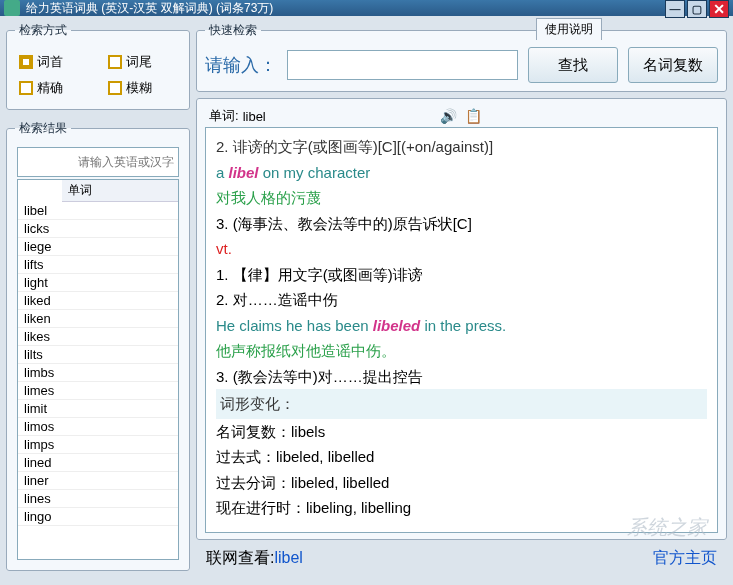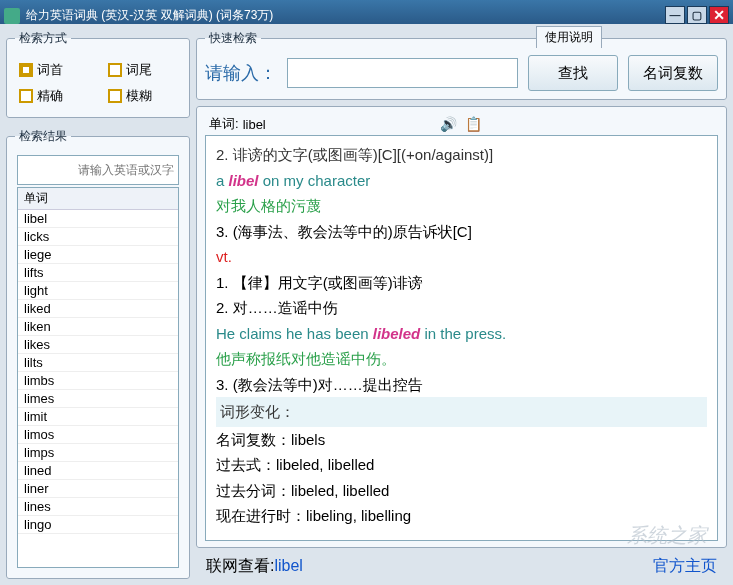--- a/index.html
+++ b/index.html
@@ -1,17 +1,17 @@
 <!DOCTYPE html>
 <html><head>
 <meta charset="utf-8">
 <style>
 * { box-sizing: border-box; margin: 0; padding: 0; font-family: "Microsoft YaHei", SimSun, Arial, sans-serif; }
 body { background: #dce4ec; width: 733px; height: 585px; overflow: hidden; }
-.titlebar { background: linear-gradient(#3a76a8, #2a5a88); height: 24px; display: flex; align-items: flex-end; padding: 0 4px; color: #fff; font-size: 12px; }
+.titlebar { background: linear-gradient(#3a76a8, #2a5a88); height: 16px; display: flex; align-items: flex-start; padding: 0 4px; color: #fff; font-size: 12px; }
 .titlebar .app-icon { width: 16px; height: 16px; background: #4a8; margin-right: 6px; border-radius: 2px; }
 .titlebar .title { flex: 1; }
 .winbtns { display: flex; gap: 2px; }
 .winbtn { width: 20px; height: 18px; display: flex; align-items: center; justify-content: center; border: 1px solid #1a3a5a; font-size: 11px; font-weight: bold; cursor: pointer; }
 .winbtn.min { background: #c8d8e8; color: #234; }
 .winbtn.max { background: #c8d8e8; color: #234; }
 .winbtn.close { background: #d23; color: #fff; font-size: 14px; }
 .container { display: flex; padding: 6px; gap: 6px; height: calc(585px - 24px); }
 .left-col { width: 184px; display: flex; flex-direction: column; gap: 10px; }
 .right-col { flex: 1; display: flex; flex-direction: column; gap: 6px; position: relative; }
@@ -27,21 +27,21 @@
 .quick-search { padding: 8px; }
 .qs-row { display: flex; align-items: center; gap: 10px; }
 .qs-label { font-size: 18px; color: #2a6aa8; }
 .qs-input { flex: 1; height: 30px; border: 1px solid #8ab; padding: 0 6px; font-size: 14px; }
 .qs-btn { width: 90px; height: 36px; border: 1px solid #8ab; background: linear-gradient(#f8fafc, #dce8f0); border-radius: 3px; font-size: 15px; cursor: pointer; }
 .instruction-tab { position: absolute; top: -4px; left: 340px; font-size: 12px; border: 1px solid #9ab; border-bottom: none; padding: 2px 8px; background: #f4f8fc; }
 .results { flex: 1; display: flex; flex-direction: row; min-height: 0; }
 .results-body { flex:1; display:flex; flex-direction:column; min-height:0; padding:4px 2px; }
 .results-input { width: 100%; height: 30px; border: 1px solid #8ab; font-size: 12px; padding: 0 4px; margin-bottom: 2px; text-align: right; }
 .word-list-wrap { flex: 1; border: 1px solid #8ab; background: #fff; overflow-y: scroll; min-height: 0; }
-.word-list-header { background: #eef2f8; border-bottom: 1px solid #ccd; font-size: 12px; padding: 2px 6px; }
+.word-list-header { background: #eef2f8; border-bottom: 1px solid #ccd; font-size: 12px; padding: 2px 6px; margin-left: 44px; }
 .word-list { list-style: none; }
 .word-list li { font-size: 13px; padding: 1px 6px; border-bottom: 1px solid #eee; cursor: pointer; }
 .def-area { flex:1; display:flex; flex-direction:column; min-height:0; }
 .def-header { display: flex; align-items: center; font-size: 13px; padding: 2px 4px; position: relative; }
 .def-header .wlabel { margin-right: 4px; }
 .def-header .wval { flex: 1; }
 .def-icons { position: absolute; left: 50%; transform: translateX(-50%); display: flex; gap: 8px; }
 .def-icons span { cursor: pointer; font-size: 14px; color: #2a6aa8; }
 .def-content { flex:1; border:1px solid #8ab; background:#fff; overflow-y:scroll; padding:6px 10px; font-size:15px; line-height:1.7; min-height:0; }
 .cutoff { color:#333; white-space:nowrap; overflow:hidden; }

